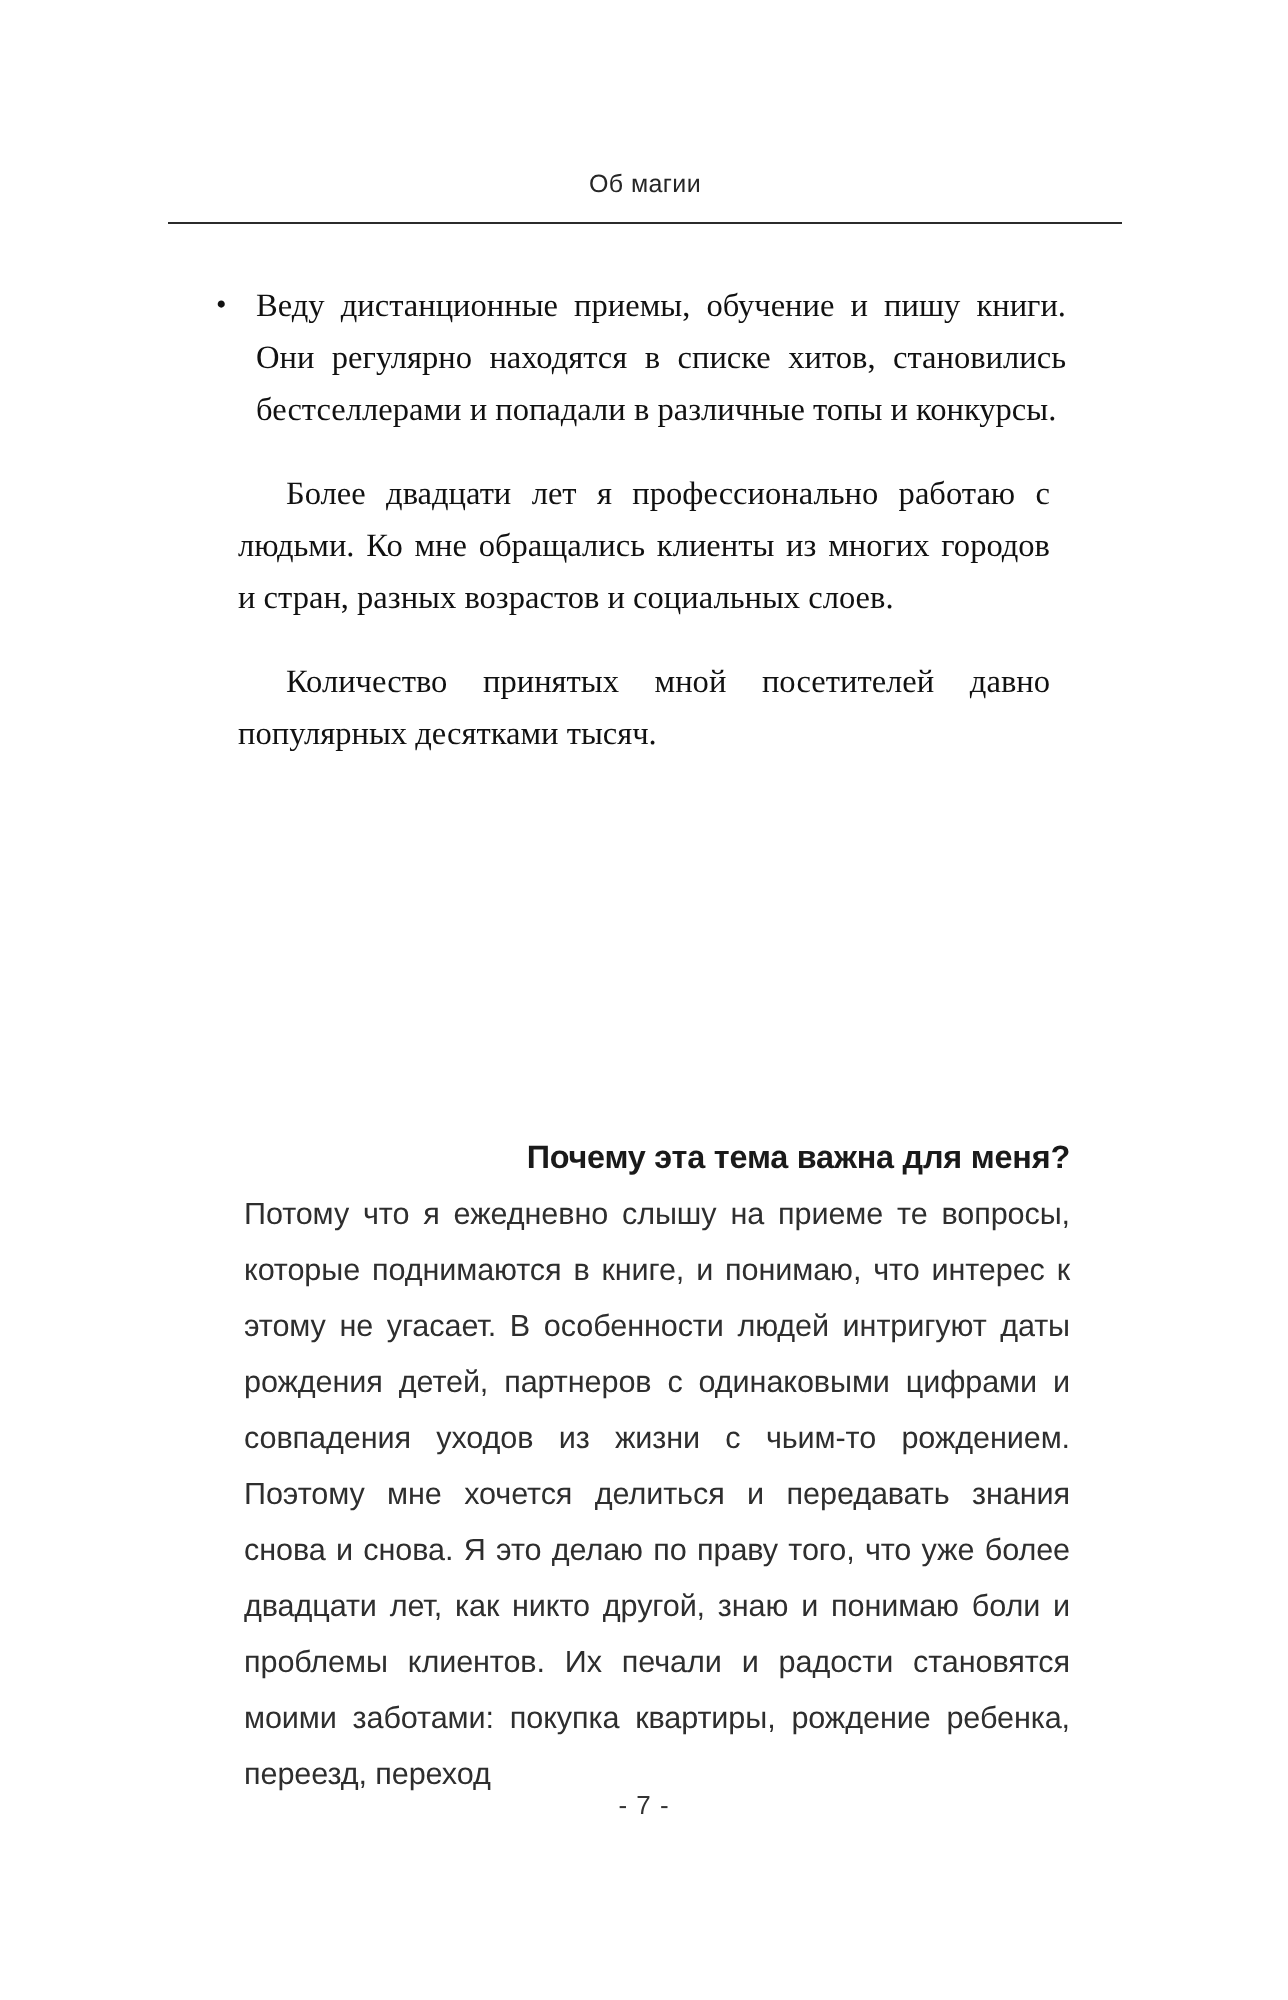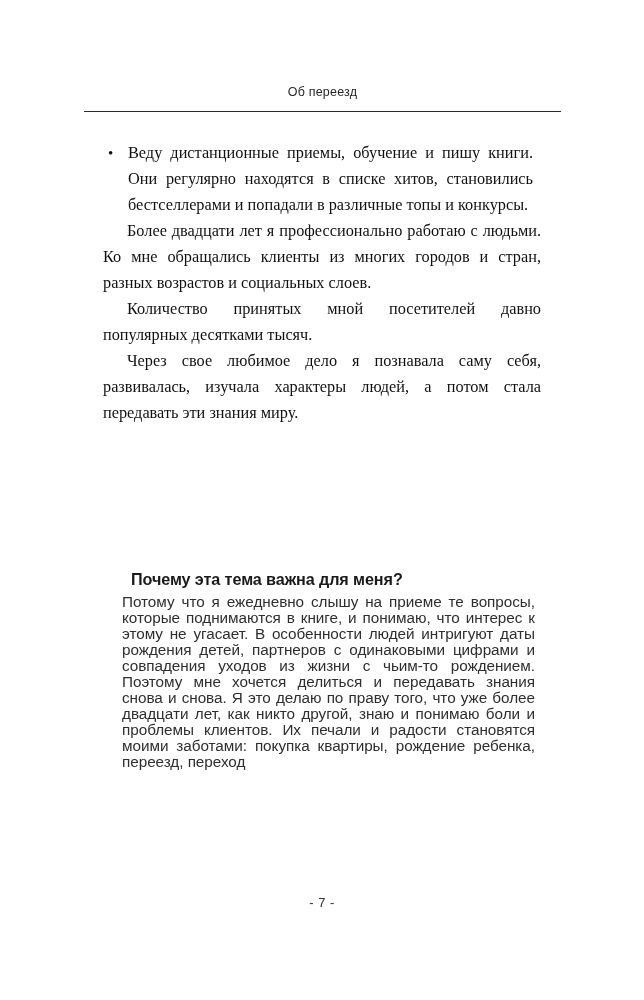--- a/index.html
+++ b/index.html
@@ -72,46 +72,47 @@
     text-align: justify;
   }
   .bullet-item .bullet-dot {
     position: absolute;
     left: 5px;
     top: 0;
     font-size: 15px;
     line-height: 26px;
   }
   .serif-para {
-    margin: 0;
+    margin: 16px;
     text-indent: 24px;
     text-align: justify;
   }
 
   
   .sans-block {
     position: absolute;
     left: 122px;
     top: 567px;
     width: 413px;
     font-family: "Liberation Sans", "DejaVu Sans", sans-serif;
     color: #262626;
   }
   .sans-heading {
     margin: 0 0 2px 9px;
     font-size: 16.2px;
     line-height: 25px;
     font-weight: bold;
     color: #1a1a1a;
     letter-spacing: -0.1px;
+    text-align: right;
   }
   .sans-para {
     margin: 0;
     font-size: 15.3px;
-    line-height: 16px;
+    line-height: 28px;
     text-align: justify;
     text-justify: inter-word;
     color: #2e2e2e;
     letter-spacing: -0.05px;
   }
 
   
   .folio {
     position: absolute;
     left: 0;
@@ -122,36 +123,35 @@
     font-size: 13px;
     color: #333333;
     letter-spacing: 0.5px;
   }
 </style>
 </head>
 <body>
 
 <div class="page">
 
-  <div class="running-head">Об переезд</div>
+  <div class="running-head">Об магии</div>
 
   <div class="head-rule"></div>
 
   <div class="serif-block">
 
     <ul class="bullet-list">
       <li class="bullet-item">
         <span class="bullet-dot">•</span>
         <span>Веду дистанционные приемы, обучение и пишу книги. Они регулярно находятся в списке хитов, становились бестселлерами и попадали в различные топы и конкурсы.</span>
       </li>
     </ul>
 
     <p class="serif-para">Более двадцати лет я профессионально работаю с людьми. Ко мне обращались клиенты из многих городов и стран, разных возрастов и социальных слоев.</p>
     <p class="serif-para">Количество принятых мной посетителей давно популярных десятками тысяч.</p>
-    <p class="serif-para">Через свое любимое дело я познавала саму себя, развивалась, изучала характеры людей, а потом стала передавать эти знания миру.</p>
   </div>
 
   <div class="sans-block">
     <h2 class="sans-heading">Почему эта тема важна для меня?</h2>
     <p class="sans-para">Потому что я ежедневно слышу на приеме те вопросы, которые поднимаются в книге, и понимаю, что интерес к этому не угасает. В особенности людей интригуют даты рождения детей, партнеров с одинаковыми цифрами и совпадения уходов из жизни с чьим-то рождением. Поэтому мне хочется делиться и передавать знания снова и снова. Я это делаю по праву того, что уже более двадцати лет, как никто другой, знаю и понимаю боли и проблемы клиентов. Их печали и радости становятся моими заботами: покупка квартиры, рождение ребенка, переезд, переход</p>
   </div>
 
   <div class="folio">- 7 -</div>
 
 </div>

